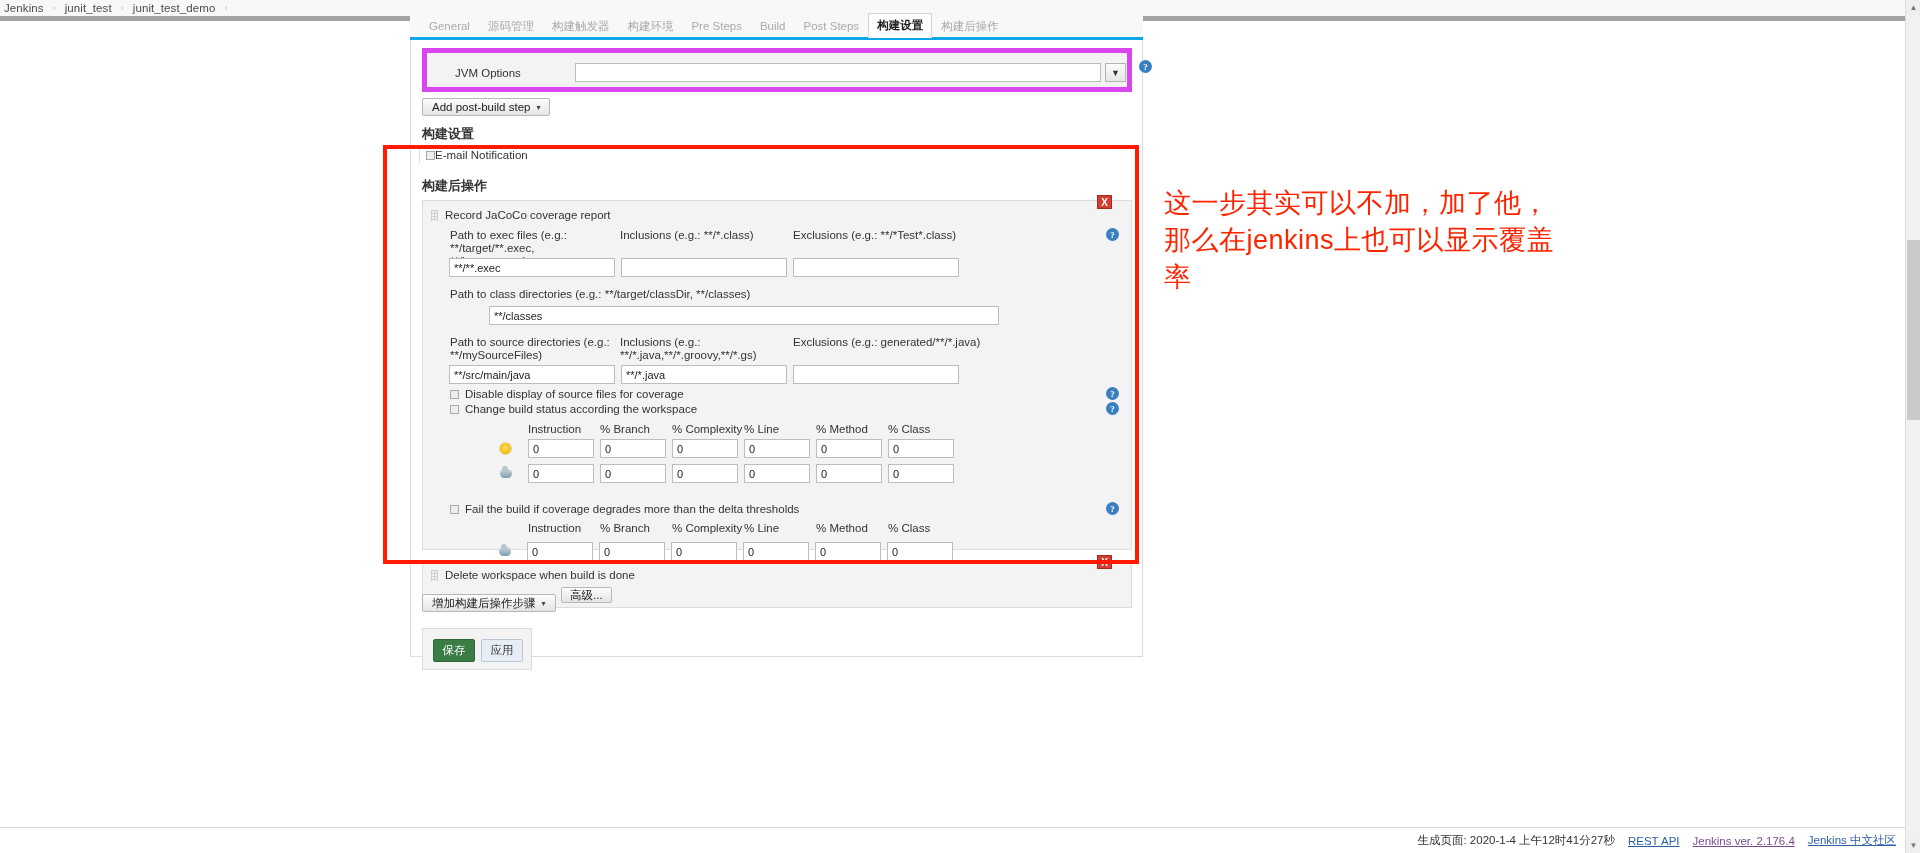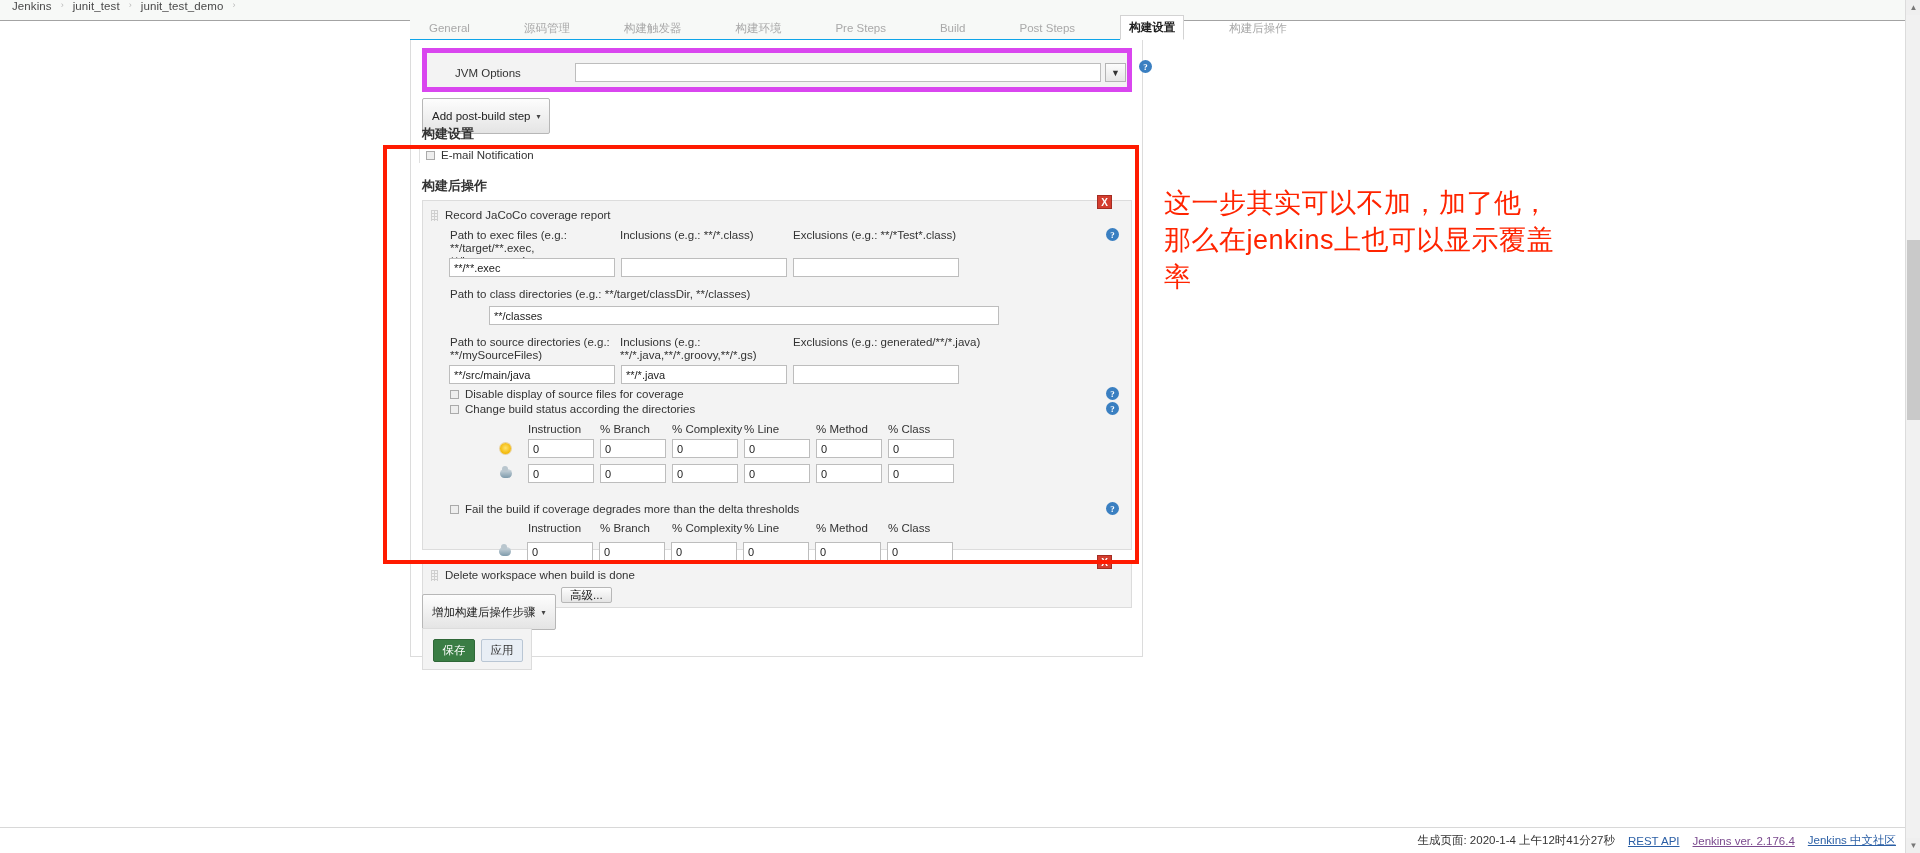--- a/index.html
+++ b/index.html
@@ -7,39 +7,38 @@
     width: 1920px; height: 853px;
     background: #ffffff;
     font-family: "Liberation Sans", sans-serif;
     overflow: hidden;
   }
   #root { position: relative; width: 1920px; height: 853px; background:#fff; }
 
   
   .breadcrumb-bar {
     position:absolute; left:0; top:0; width:1920px; height:21px;
-    background:#f7f9f7; border-bottom:1px solid #a3a3a3;
-    display:flex; align-items:flex-start; padding-left:12px; box-sizing:border-box;
+    background:#f7f9f7; border-bottom:5px solid #a3a3a3;
+    display:flex; align-items:center; padding-left:4px; box-sizing:border-box;
   }
   .crumb { font-size:11.5px; color:#555; letter-spacing:.1px; }
   .crumb.link { color:#4a4a4a; }
   .crumb-sep { color:#b9b9b9; font-size:9px; margin:0 9px; }
 
   
   .config-panel {
     position:absolute; left:410px; top:14px; width:733px; height:643px;
     background:#ffffff; border:1px solid #dcdcdc; border-top:none;
     box-sizing:border-box;
   }
   .tabbar {
     position:absolute; left:410px; top:14px; width:733px; height:26px;
-    background:#f7f9f7; border-bottom:1px solid #0ea5e9;
+    background:#f7f9f7; border-bottom:3px solid #0ea5e9;
     box-sizing:border-box; display:flex; align-items:flex-end;
     padding-left:10px;
-    gap:36px;
   }
   .tab {
     font-size:11.5px; color:#a9a9a9; padding:4px 8px 5px 8px;
     white-space:nowrap; line-height:14px; border:1px solid transparent;
     border-bottom:none; position:relative; top:1px;
   }
   .tab.active {
     color:#222; font-weight:bold; background:#fff;
     border:1px solid #d3d3d3; border-bottom:1px solid #fff;
   }
@@ -69,21 +68,21 @@
     width:13px; height:13px; border-radius:50%;
     background:#3a7fc1; color:#fff; font-size:9px; font-weight:bold;
     display:flex; align-items:center; justify-content:center;
     font-family:"Liberation Serif", serif;
   }
 
   .btn {
     display:inline-flex; align-items:center; justify-content:center;
     background:linear-gradient(#fdfdfd,#e4e4e4);
     border:1px solid #b7b7b7; border-radius:2px;
-    font-size:11.5px; color:#222; padding:17px 9px; box-sizing:border-box;
+    font-size:11.5px; color:#222; padding:8px 9px; box-sizing:border-box;
     white-space:nowrap;
   }
   .btn .caret { margin-left:6px; font-size:8px; color:#444; }
 
   .section-title { font-size:13px; font-weight:bold; color:#333; }
 
   .checkbox {
     width:9px; height:9px; border:1px solid #aaa; background:#eee;
     display:inline-block; box-sizing:border-box; vertical-align:middle;
   }
@@ -178,21 +177,21 @@
 
       <div class="btn" style="position:absolute;left:11px;top:58px;height:18px;">
         <span>Add post-build step</span>
         <span class="caret">▾</span>
       </div>
 
       <div class="section-title" style="position:absolute;left:11px;top:85px;">构建设置</div>
 
       <div style="position:absolute;left:8px;top:107px;width:712px;height:16px;border-left:1px solid #e0e0e0;display:flex;align-items:center;">
         <span class="checkbox" style="margin-left:6px;"></span>
-        <span class="label-txt" style="margin-left:6px;">E-mail Notification</span>
+        <span class="label-txt" style="">E-mail Notification</span>
       </div>
 
       <div class="section-title" style="position:absolute;left:11px;top:137px;">构建后操作</div>
 
       <div class="block" style="position:absolute;left:11px;top:160px;width:710px;height:350px;">
 
         <div style="position:absolute;left:8px;top:8px;display:flex;align-items:center;">
           <span class="grip"></span>
           <span class="label-txt" style="margin-left:7px;">Record JaCoCo coverage report</span>
         </div>
@@ -232,21 +231,21 @@
         <div style="position:absolute;left:27px;top:187px;display:flex;align-items:center;justify-content:flex-end;">
           <span class="checkbox"></span>
           <span class="label-txt" style="margin-left:6px;">Disable display of source files for coverage</span>
         </div>
         <div style="position:absolute;left:683px;top:186px;">
           <div class="help-icon">?</div>
         </div>
 
         <div style="position:absolute;left:27px;top:202px;display:flex;align-items:center;">
           <span class="checkbox"></span>
-          <span class="label-txt" style="margin-left:6px;">Change build status according the directories</span>
+          <span class="label-txt" style="margin-left:6px;">Change build status according the workspace</span>
         </div>
         <div style="position:absolute;left:683px;top:201px;">
           <div class="help-icon">?</div>
         </div>
 
         <div style="position:absolute;left:105px;top:222px;">
           <div style="display:flex;">
             <div class="thr-hdr" style="width:72px;">Instruction</div>
             <div class="thr-hdr" style="width:72px;">% Branch</div>
             <div class="thr-hdr" style="width:72px;">% Complexity</div>

